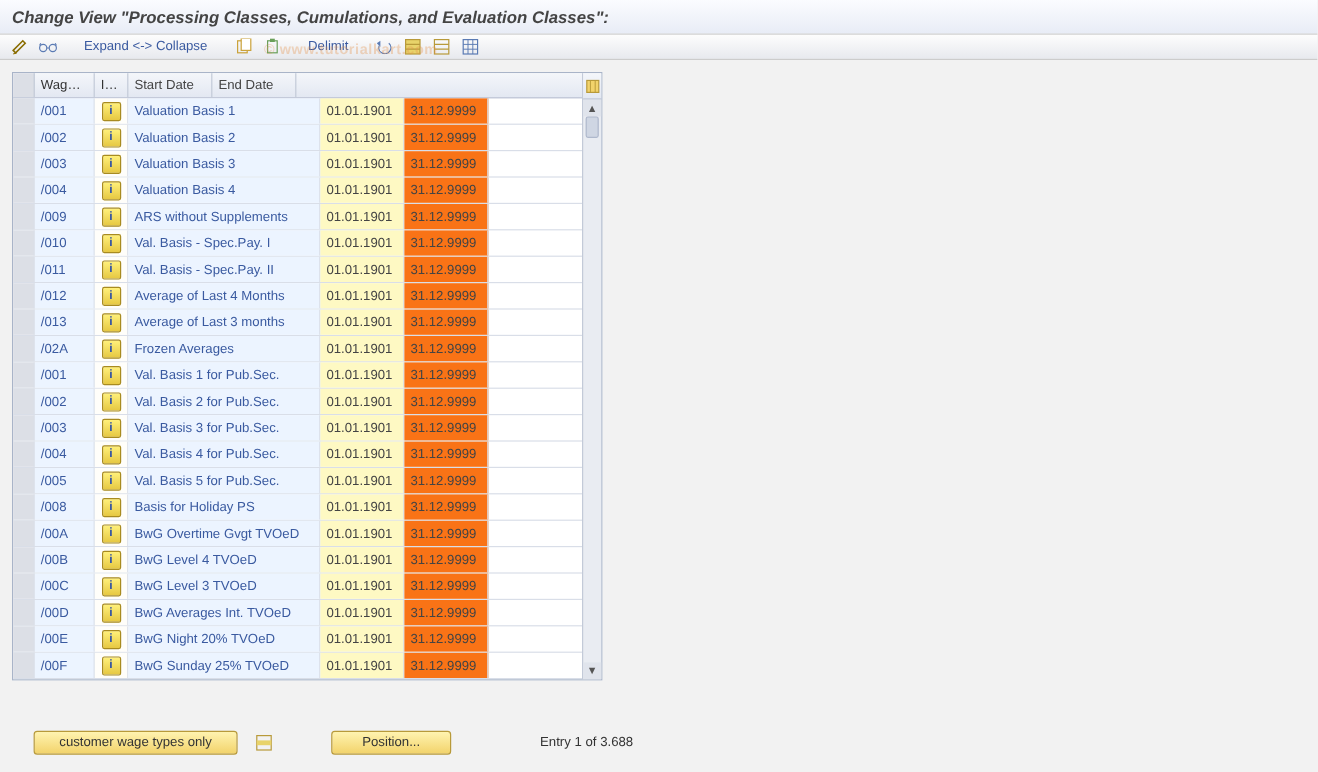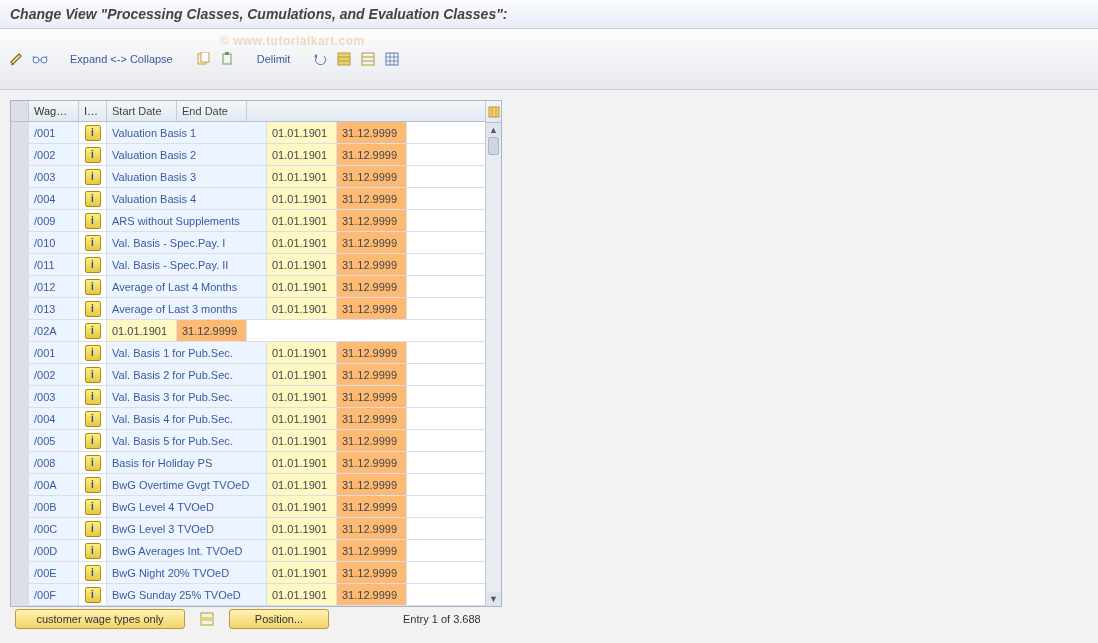--- a/index.html
+++ b/index.html
@@ -18,21 +18,21 @@
     border-bottom: 1px solid #ccc;
     padding: 6px 10px 6px 10px;
     font-style: italic;
     font-weight: bold;
     font-size: 14px;
     color: #444;
   }
   .toolbar {
     background: linear-gradient(#fdfdfd, #e7e9ee);
     border-bottom: 1px solid #ccc;
-    padding: 20px 6px;
+    padding: 0 6px;
     display: flex;
     align-items: center;
     gap: 4px;
   }
   .tb-btn {
     display: inline-flex;
     align-items: center;
     justify-content: center;
     width: 20px;
     height: 20px;
@@ -88,21 +88,21 @@
     white-space:nowrap;
     display:flex;
     align-items:center;
   }
   .c-sel { width:18px; background:#dcdfe6; border-right:1px solid #c3cad8; }
   .g-row .c-sel { background:#dcdfe6; cursor:pointer;}
   .c-wt { width:50px; background:#ecf4ff; }
   .c-inf { width:28px; justify-content:center; background:#fffefa;}
   .c-txt { width:160px; background:#ecf4ff;}
   .c-sd { width:70px; background:#fef9c3; color:#444 !important;}
-  .c-ed { width:70px; background:#fdba74; color:#444 !important;}
+  .c-ed { width:70px; background:#f97316; color:#444 !important;}
   .g-head .c-wt,.g-head .c-inf,.g-head .c-txt,.g-head .c-sd,.g-head .c-ed{
     background:transparent; color:#333;
   }
   .info-icn {
     width:16px;height:16px;
     background: linear-gradient(#fff07a,#e6c842);
     border:1px solid #a88b20;
     border-radius:2px;
     display:flex;align-items:center;justify-content:center;
     font-weight:bold;color:#2a4da6;font-size:10px;font-style:normal;
@@ -130,37 +130,37 @@
   .vscroll-inner{display:flex;flex-direction:column;height:100%;}
   .watermark{
     position:absolute;top:34px;left:220px;
     font-size:12px;font-weight:bold;
     color: rgba(230,150,80,0.35);
     pointer-events:none;
     letter-spacing:0.5px;
   }
   .footer{
     position:absolute;
-    left:15px; bottom:14px;
+    left:28px; bottom:14px;
     display:flex;
     align-items:center;
     gap:12px;
   }
   .sap-btn{
     background: linear-gradient(#fff3b0,#f2d36b);
     border:1px solid #b89a3a;
     border-radius:3px;
     padding:3px 14px;
     font-size:11px;
     color:#333;
     cursor:pointer;
     min-width:170px;
     text-align:center;
   }
-  .sap-btn.small{min-width:100px;}
+  .sap-btn.small{min-width:100px;margin-left:34px;}
   .mini-ic{
     width:20px;height:20px;
     border:1px solid transparent;
     display:inline-flex;align-items:center;justify-content:center;
     cursor:pointer;border-radius:2px;
   }
   .entry-txt{margin-left:62px;color:#333;}
   svg{display:block}
 </style>
 </head>
@@ -328,20 +328,21 @@
             <div class="c c-txt">Average of Last 3 months</div>
             <div class="c c-sd">01.01.1901</div>
             <div class="c c-ed">31.12.9999</div>
           </div>
           <div class="g-row">
             <div class="c c-sel"></div>
             <div class="c c-wt">/02A</div>
             <div class="c c-inf">
               <span class="info-icn">i</span>
             </div>
+            <div class="c c-txt">Frozen Averages</div>
             <div class="c c-sd">01.01.1901</div>
             <div class="c c-ed">31.12.9999</div>
           </div>
           <div class="g-row">
             <div class="c c-sel"></div>
             <div class="c c-wt">/001</div>
             <div class="c c-inf">
               <span class="info-icn">i</span>
             </div>
             <div class="c c-txt">Val. Basis 1 for Pub.Sec.</div>

